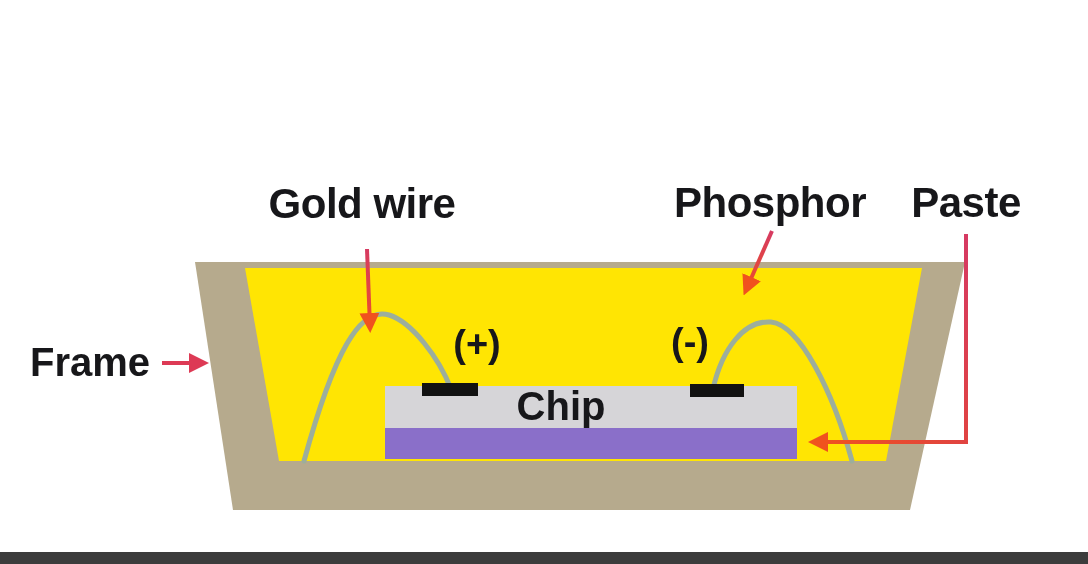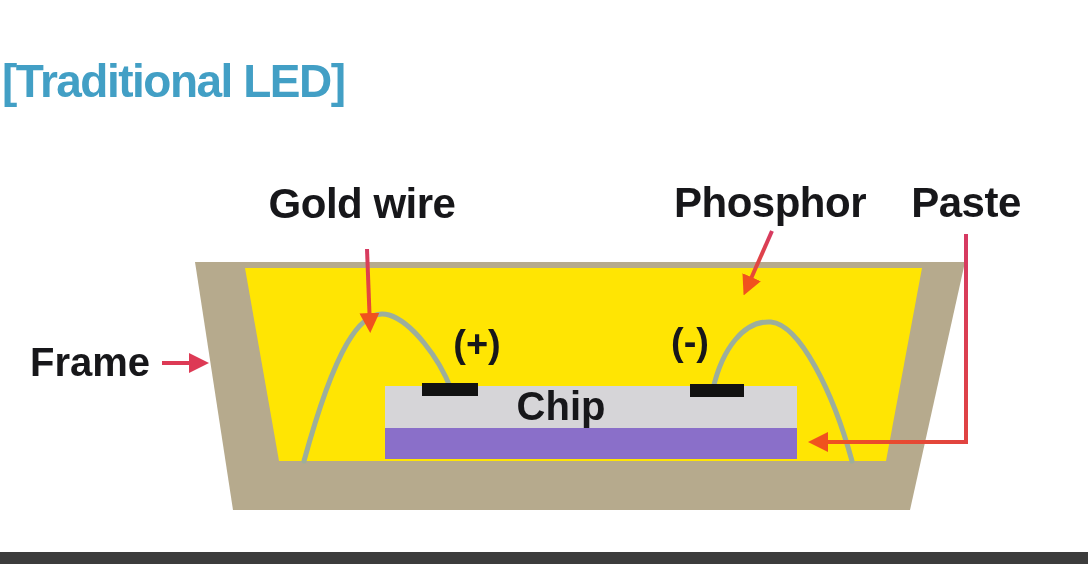--- a/index.html
+++ b/index.html
@@ -14,21 +14,20 @@
   .lbl-sign{font-size:38px;}
   .lbl-chip{font-size:40px;}
   .wire{stroke:#9cae9c;stroke-width:5;fill:none;stroke-linecap:round;}
   .footer-bar{position:absolute;left:0;bottom:0;width:1088px;height:12px;background:#3c3c3c;}
 </style>
 </head>
 <body>
 
 <div class="stage">
 
-  <h1 class="page-title">[Traditional LED]</h1>
 
   <svg class="diagram" width="1088" height="564" viewBox="0 0 1088 564">
     <defs>
       <linearGradient id="gradGold" gradientUnits="userSpaceOnUse" x1="367" y1="249" x2="370" y2="335">
         <stop offset="0" stop-color="#d63a62"></stop>
           <stop offset="1" stop-color="#f0521e"></stop>
       </linearGradient>
       <linearGradient id="gradPhos" gradientUnits="userSpaceOnUse" x1="772" y1="231" x2="741" y2="299">
         <stop offset="0" stop-color="#d63a62"></stop>
           <stop offset="1" stop-color="#f0521e"></stop>

